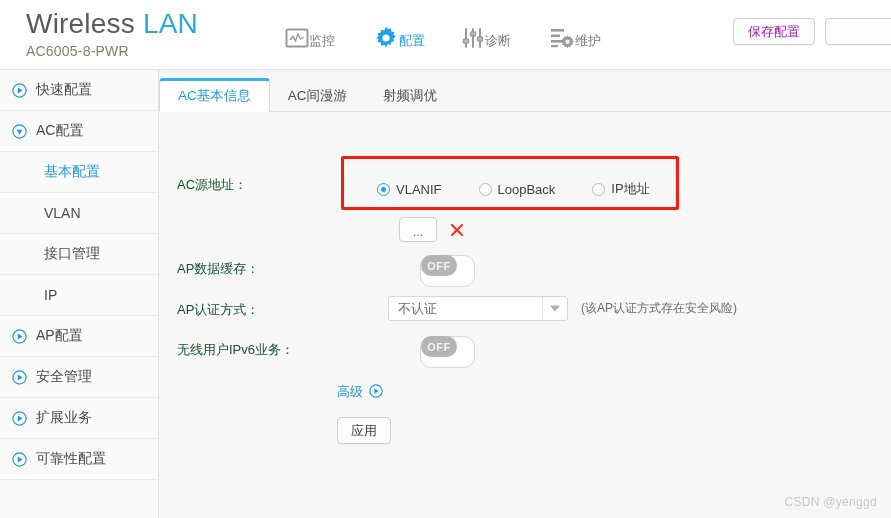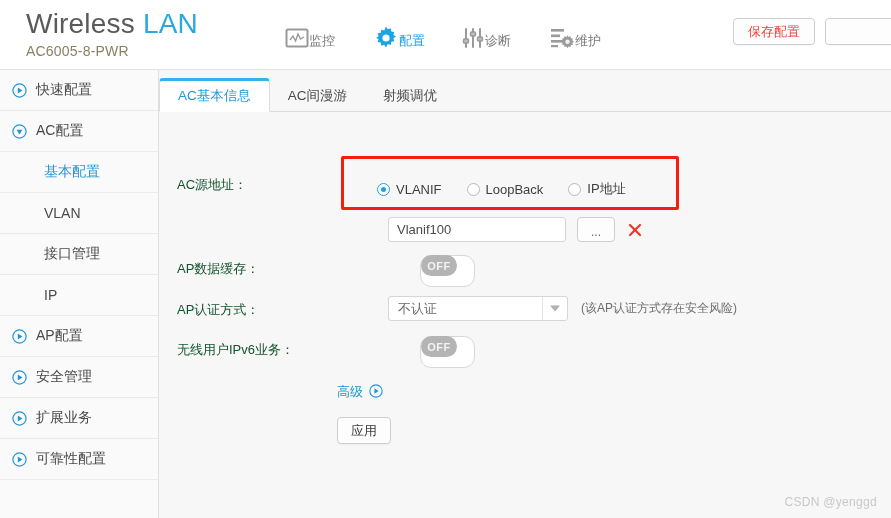--- a/index.html
+++ b/index.html
@@ -34,21 +34,21 @@
   }
   .navitem .navlabel { font-size: 13px; margin-top: 5px; }
   .navitem.active { color: #1ba3e8; }
   .navicon { height: 26px; display: flex; align-items: center; justify-content: center; }
 
   .topbtns { position: absolute; right: -12px; top: 18px; display: flex; gap: 10px; }
   .topbtn {
     height: 27px; min-width: 78px; padding: 0 14px;
     border: 1px solid #cfcfcf; border-radius: 4px;
     background: #fdfdfd;
-    font-size: 13px; color: #ef4444;
+    font-size: 13px; color: #a21caf;
     display: flex; align-items: center; justify-content: center;
     cursor: pointer;
     box-shadow: 0 1px 1px rgba(0,0,0,.04);
   }
 
   
   .sidebar {
     position: absolute; left: 0; top: 70px; width: 159px; height: 448px;
     background: #fafafa;
     border-right: 1px solid #e0e0e0;
@@ -97,21 +97,21 @@
 
   .panel {
     position: absolute; left: 0; top: 42px; width: 732px; height: 406px;
     background: #f7f7f7;
   }
 
   .frow { position: absolute; display: flex; align-items: center; }
   .flabel { font-size: 13px; color: #14532d; }
 
   
-  .radio-row { left: 218px; top: 68px; gap: 0; }
+  .radio-row { left: 218px; top: 68px; gap: 12px; }
   .radio {
     display: flex; align-items: center; font-size: 13px; color: #3e3e3e;
     cursor: pointer; margin-right: 25px;
   }
   .radio .dot {
     width: 13px; height: 13px; border-radius: 50%;
     border: 1px solid #b9b9b9; background: #fff;
     margin-right: 6px; position: relative; flex: 0 0 13px;
   }
   .radio.checked .dot { border-color: #1ba3e8; }
@@ -385,21 +385,20 @@
           <span class="dot"></span>
           <span>LoopBack</span>
         </span>
         <span class="radio">
           <span class="dot"></span>
           <span>IP地址</span>
         </span>
       </div>
 
       <div class="frow" style="left:229px; top:105px;">
-        <input class="txtinput" type="text" value="Vlanif100" style="">
         <span class="dotsbtn">...</span>
         <span class="xicon">
           <svg width="16" height="16" viewBox="0 0 16 16">
             <g stroke="#f0342a" stroke-width="2.2" stroke-linecap="round">
               <line x1="3" y1="3" x2="13" y2="13"></line>
               <line x1="13" y1="3" x2="3" y2="13"></line>
             </g>
           </svg>
         </span>
       </div>

